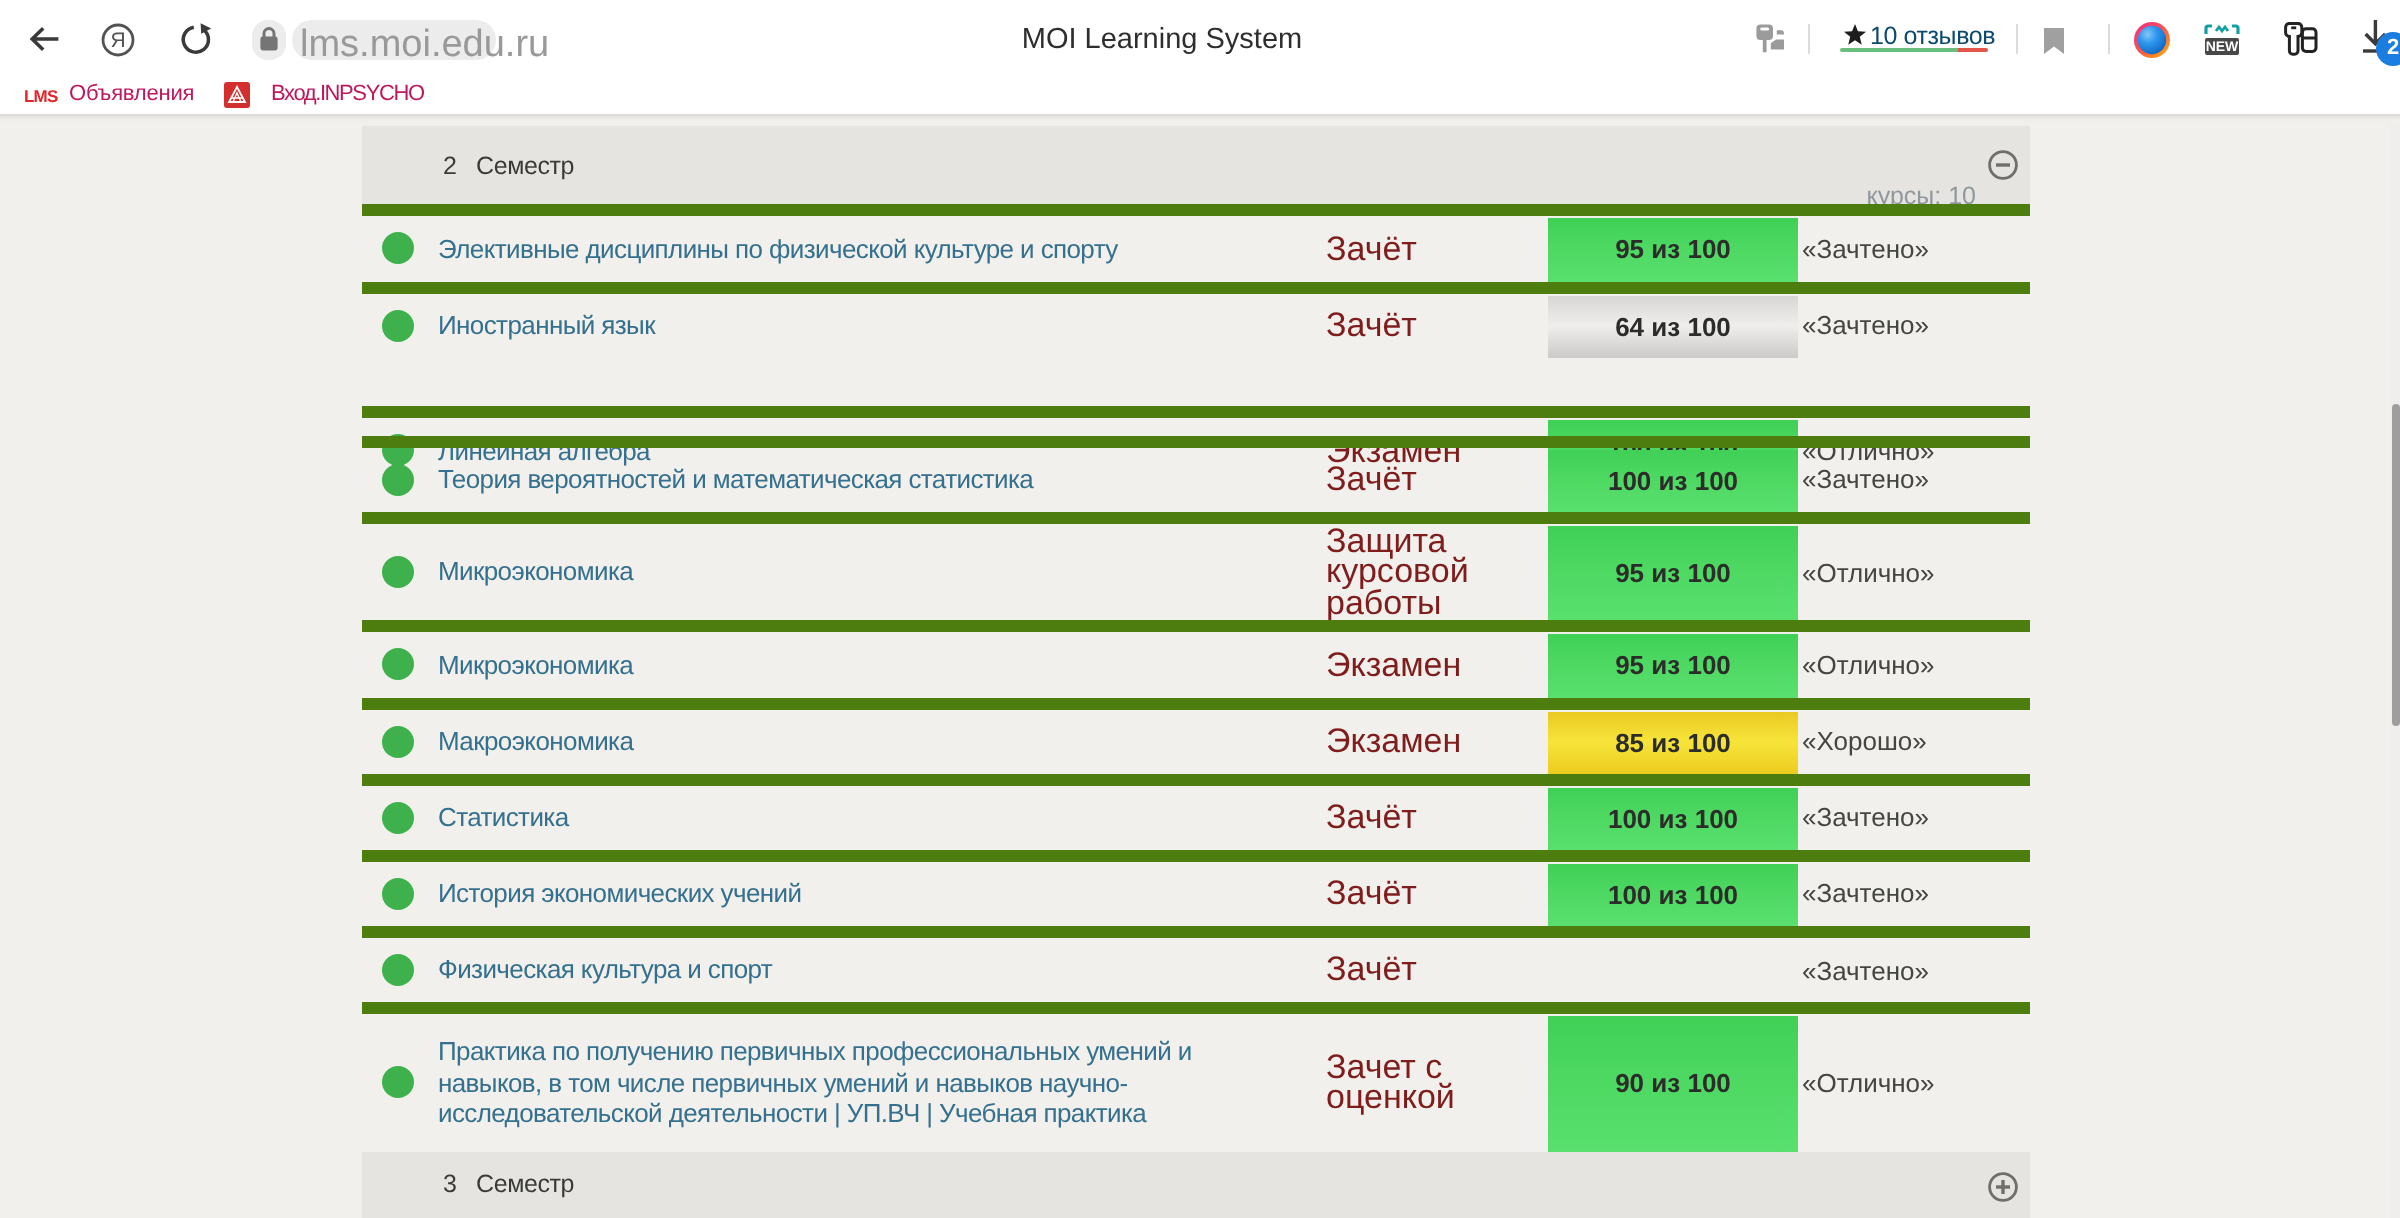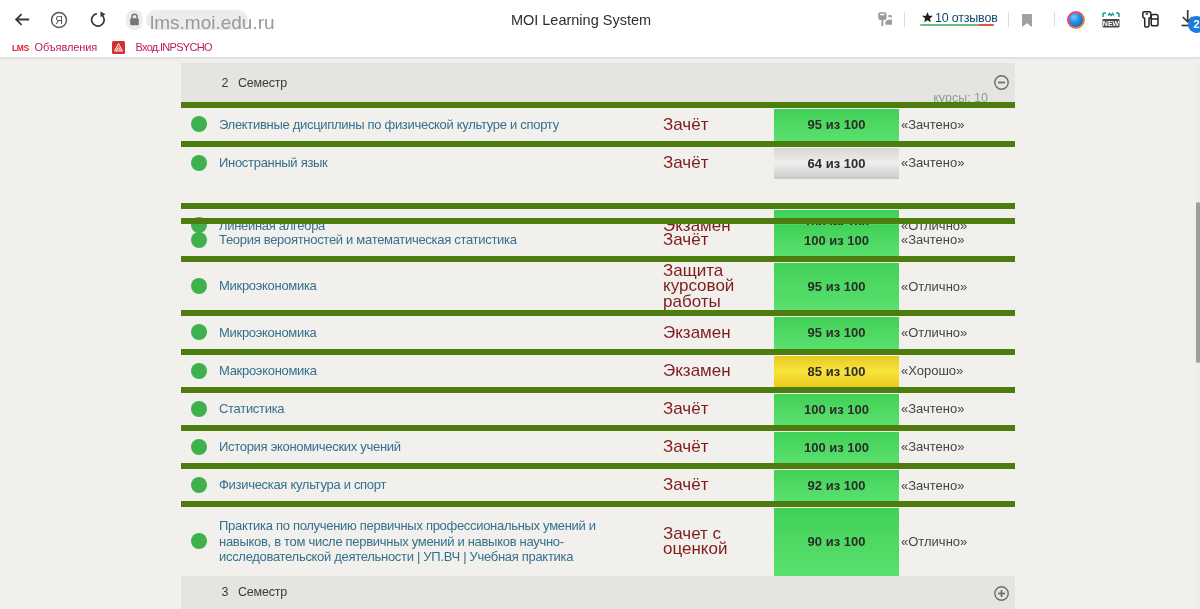--- a/index.html
+++ b/index.html
@@ -113,21 +113,20 @@
     <div class="dot"></div>
     <div class="course">История экономических учений</div>
     <div class="etype">Зачёт</div>
     <div class="score g">100 из 100</div>
     <div class="grade">«Зачтено»</div>
   </div>
   <div class="row" style="top:463px;height:38px;">
     <div class="dot"></div>
     <div class="course">Физическая культура и спорт</div>
     <div class="etype">Зачёт</div>
-    <div class="score g">92 из 100</div>
     <div class="grade">«Зачтено»</div>
   </div>
   <div class="row" style="top:501px;height:74.5px;">
     <div class="dot"></div>
     <div class="course">Практика по получению первичных профессиональных умений и<br>навыков, в том числе первичных умений и навыков научно-<br>исследовательской деятельности | УП.ВЧ | Учебная практика</div>
     <div class="etype">Зачет с оценкой</div>
     <div class="score g">90 из 100</div>
     <div class="grade">«Отлично»</div>
   </div>
 

